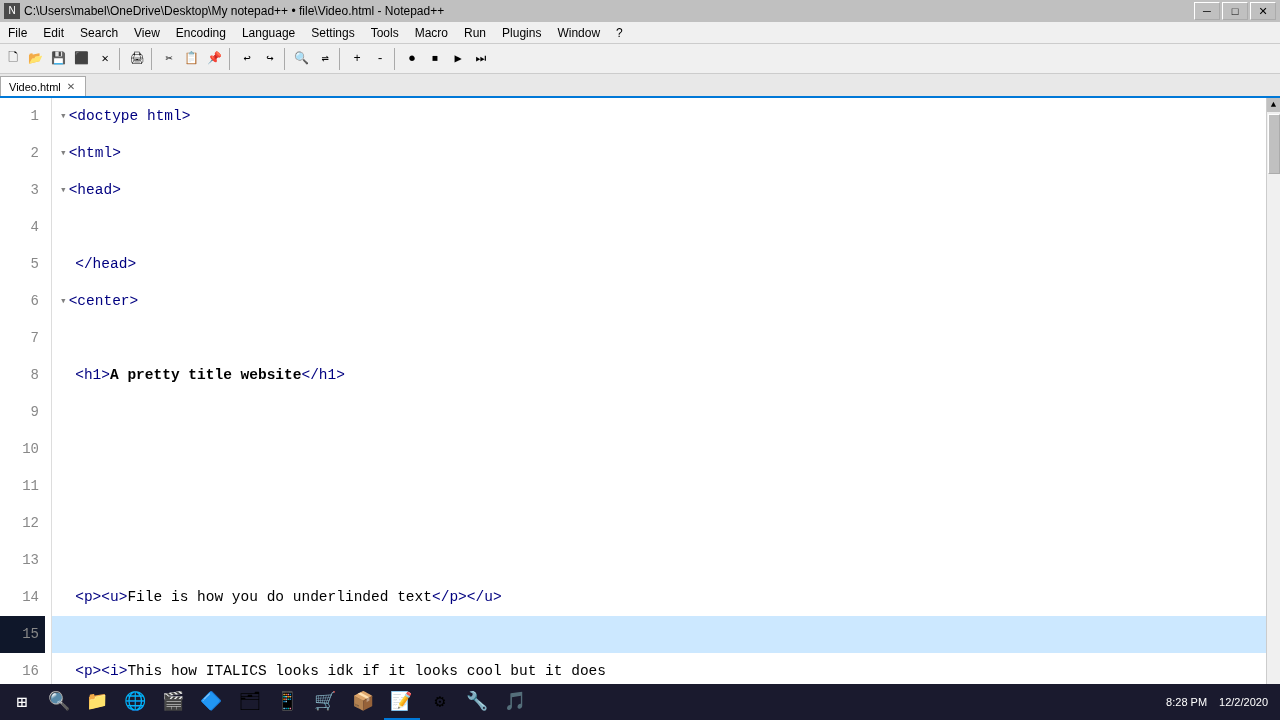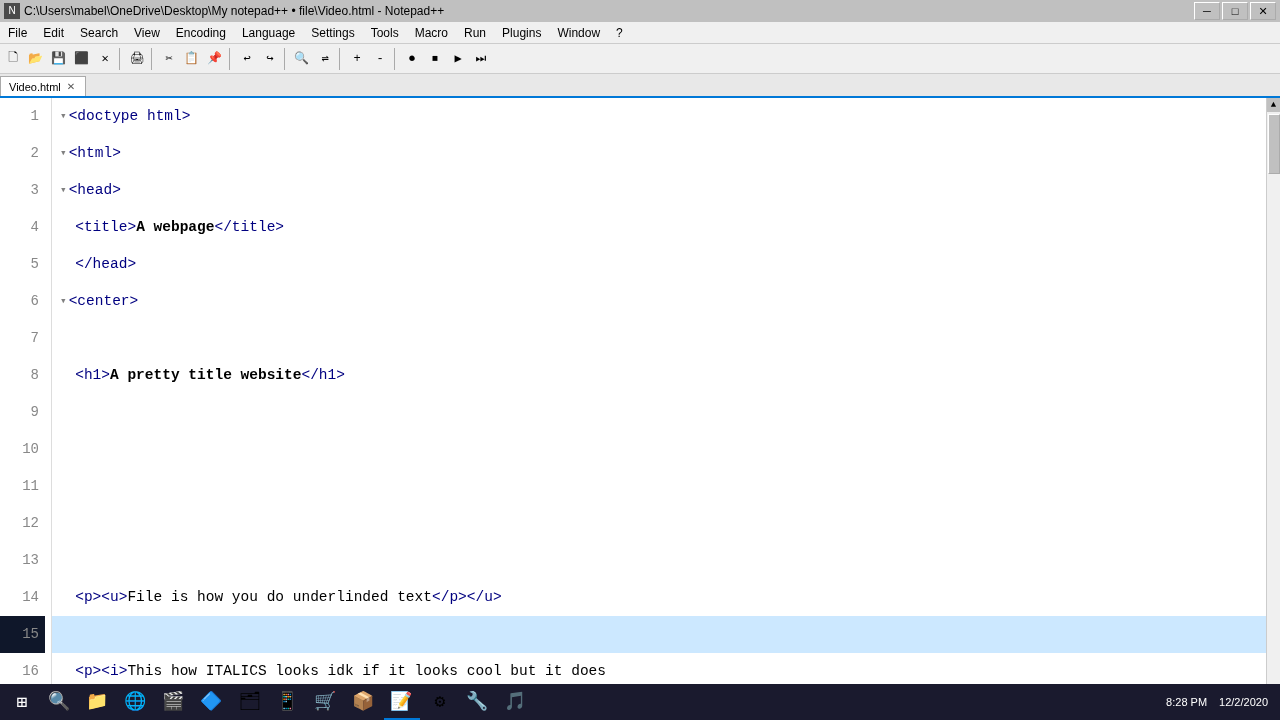--- a/index.html
+++ b/index.html
@@ -324,21 +324,20 @@
         <span><span class="tag">&lt;html&gt;</span></span>
       </div>
 
       <div class="code-line">
         <span class="fold-marker">▾</span>
         <span><span class="tag">&lt;head&gt;</span></span>
       </div>
 
       <div class="code-line">
         <span class="fold-marker">&nbsp;&nbsp;</span>
-        <span><span class="tag">&lt;title&gt;</span><span class="content">A webpage</span><span class="tag">&lt;/title&gt;</span></span>
       </div>
 
       <div class="code-line">
         <span class="fold-marker">&nbsp;&nbsp;</span>
         <span><span class="tag">&lt;/head&gt;</span></span>
       </div>
 
       <div class="code-line">
         <span class="fold-marker">▾</span>
         <span><span class="tag">&lt;center&gt;</span></span>

